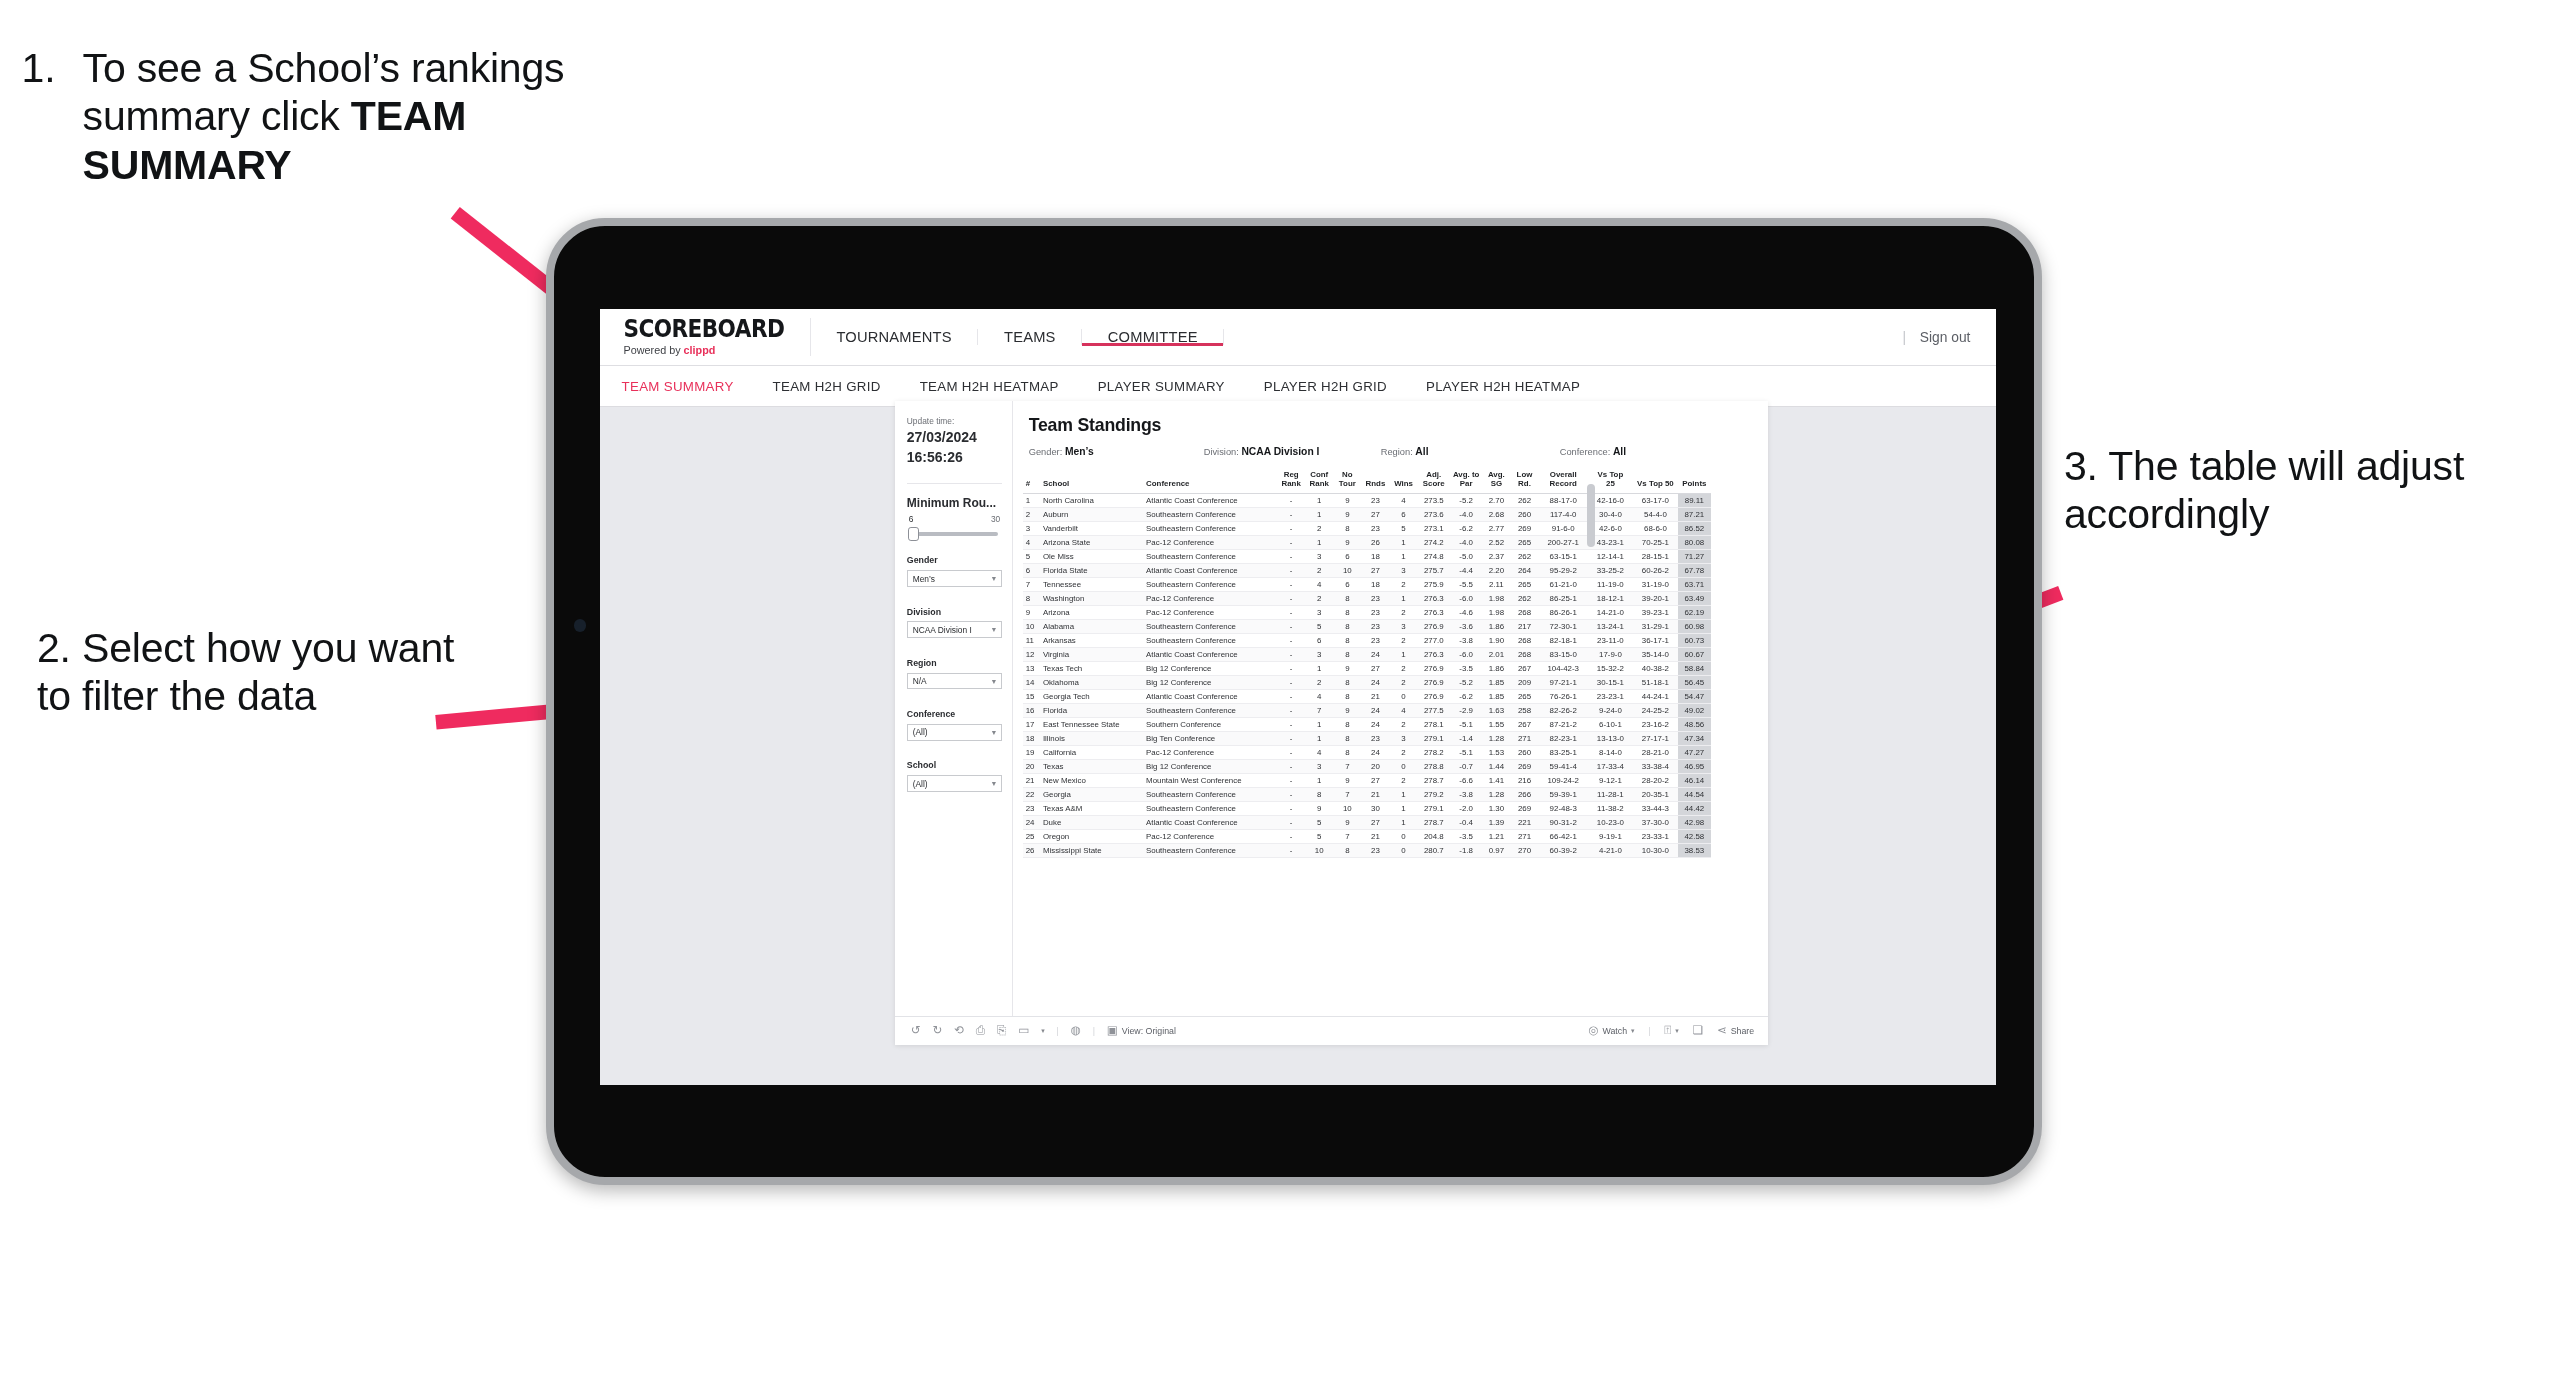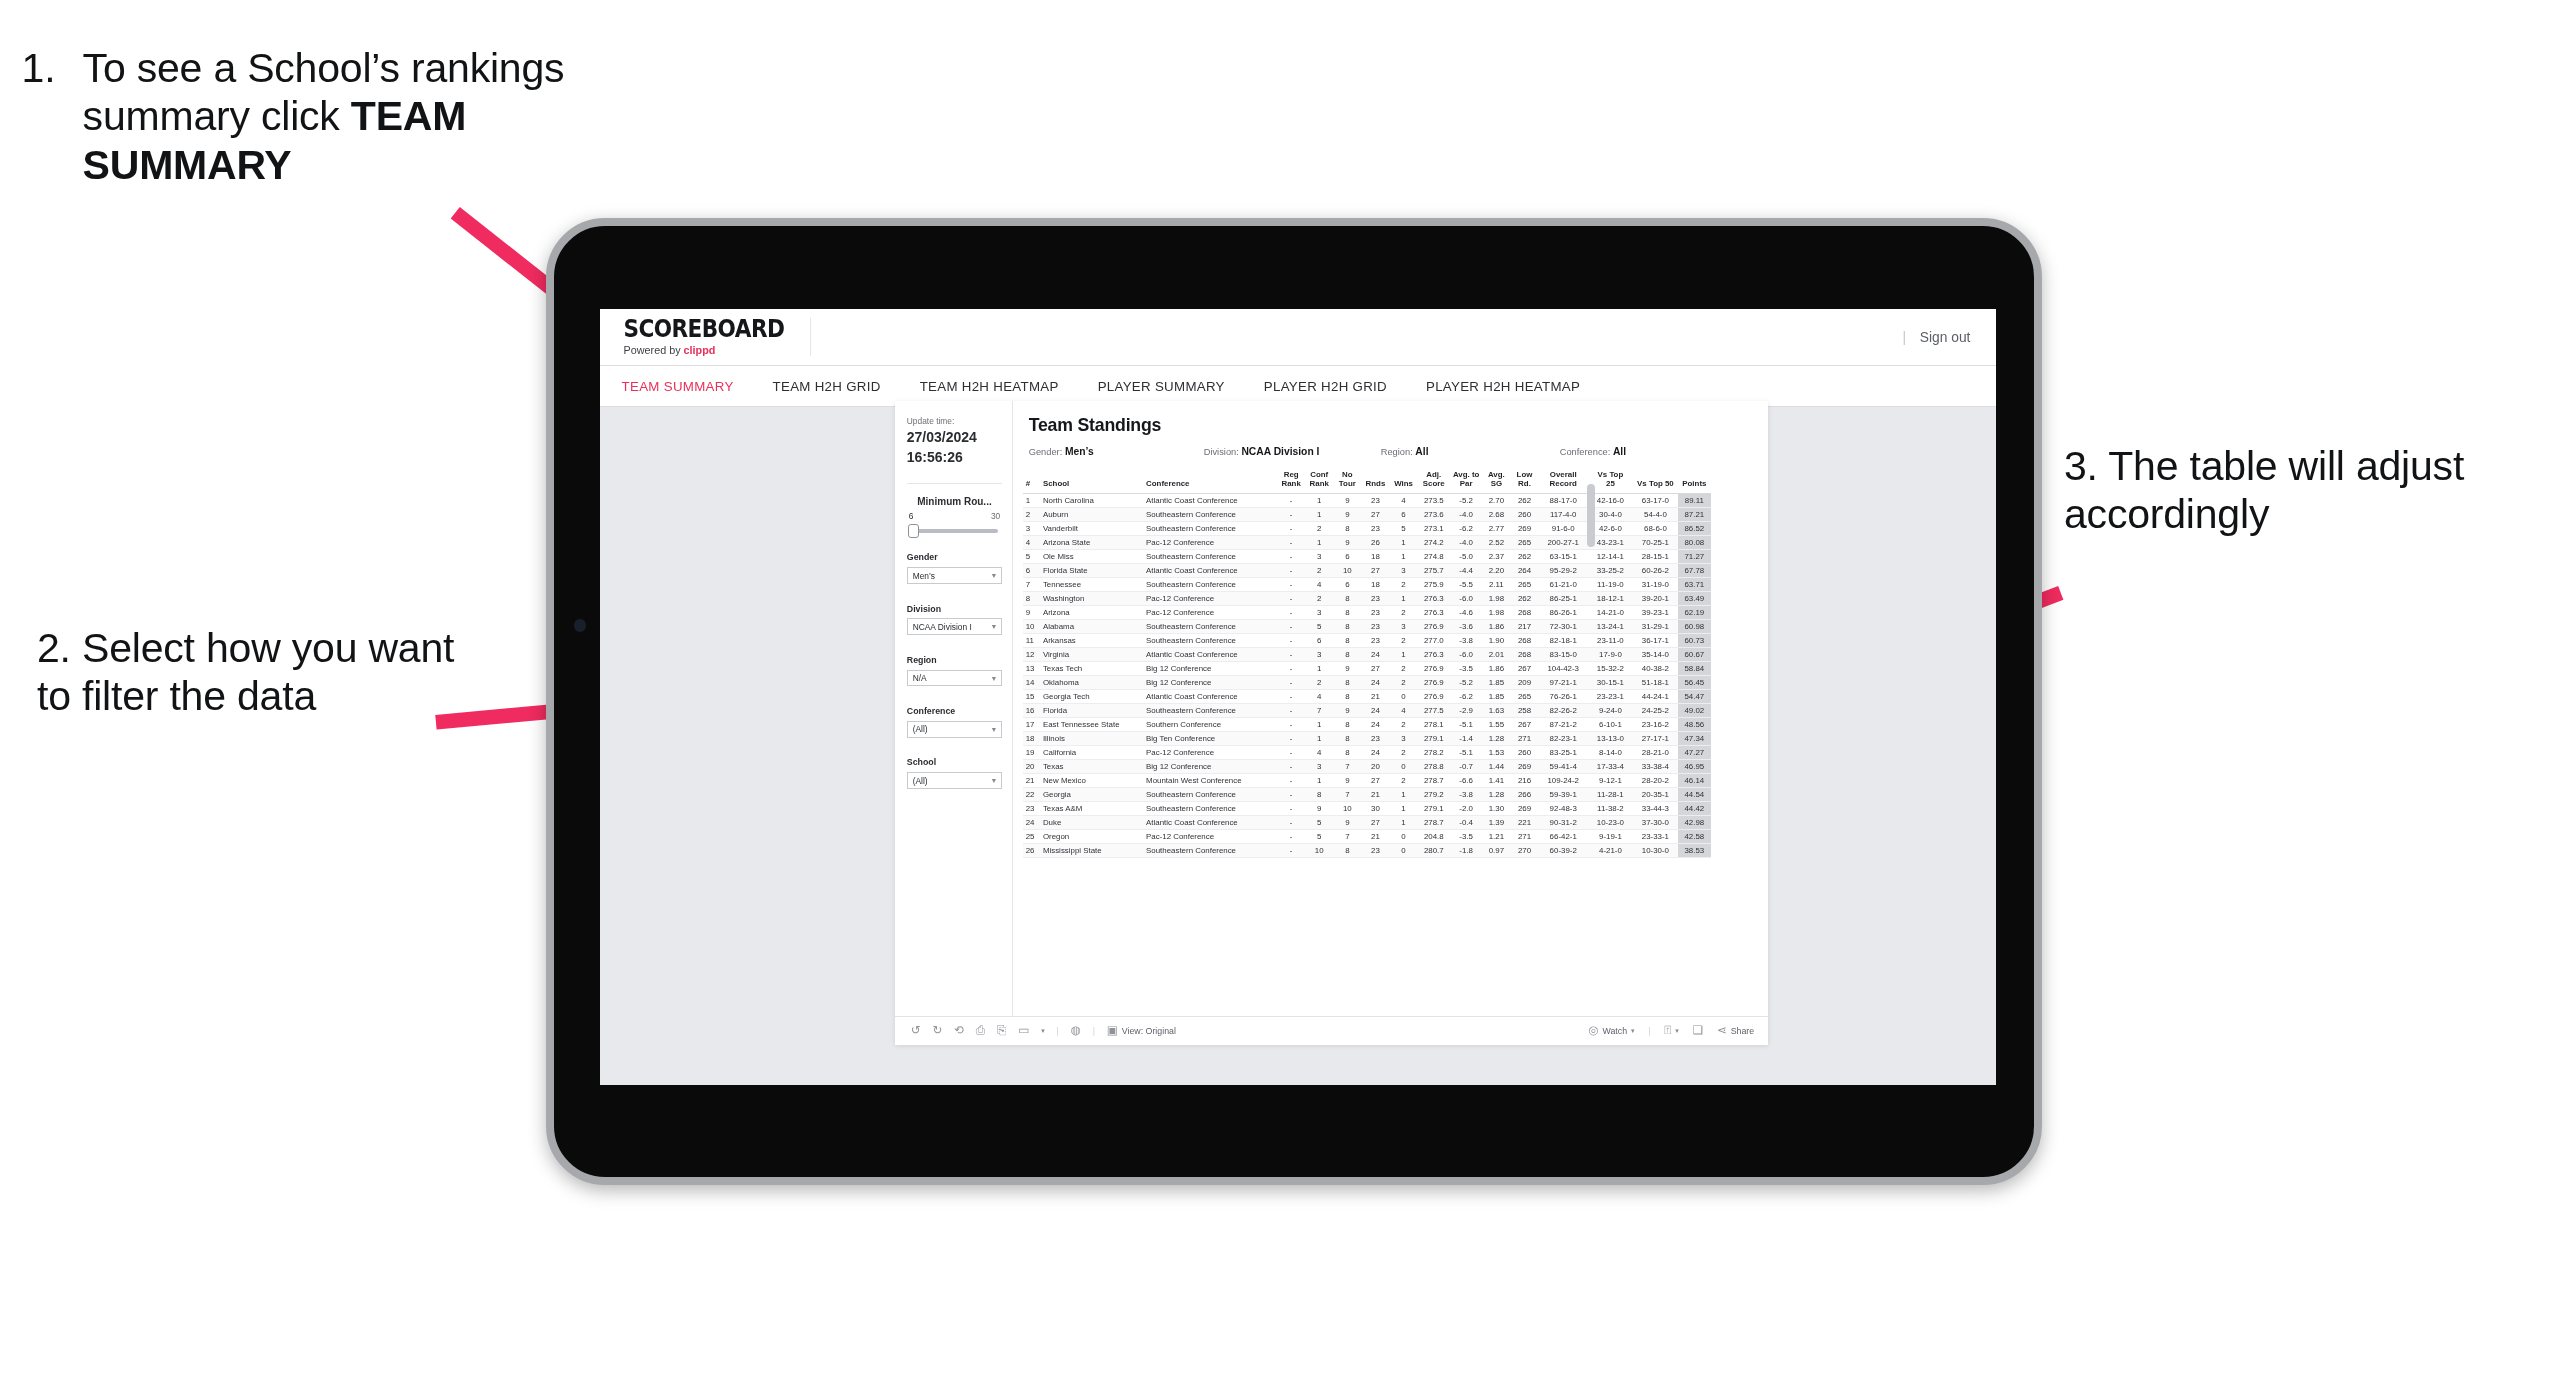--- a/index.html
+++ b/index.html
@@ -121,22 +121,22 @@
     width: 118px; flex: 0 0 118px;
     border-right: 1px solid #e6e6ea;
     padding: 13.8px 9.8px 0 11.8px;
   }
   .upd-label { font-size: 8.4px; color:#6b6e74; line-height:1.45; }
   .upd-value { font-size: 14px; color:#2a2c30; font-weight:700; line-height:1.45; }
   .frule { height:1px; background:#e6e6ea; margin: 15.7px 0 11.8px 0; }
   .fgroup { margin-bottom: 19.7px; }
   .fgroup-title { font-size: 8.8px; color:#2a2c30; font-weight:700; margin-bottom: 4.9px; }
   .slider-title {
-    font-size: 10px; color:#2a2c30; font-weight:700;
-    text-align:center; margin-bottom: 3.9px;
+    font-size: 12px; color:#2a2c30; font-weight:700;
+    text-align:left; margin-bottom: 3.9px;
   }
   .slider-vals {
     display:flex; justify-content: space-between;
     font-size: 8.4px; color:#6b6e74; padding: 0 2px 2.9px 2px;
   }
   .slider-vals .lo { color:#2a2c30; }
   .slider-track {
     position: relative; height: 3.9px; background:#b9bcc2;
     border-radius:2px; margin: 4.9px 3.9px 0 3.9px;
   }
@@ -251,20 +251,25 @@
 
   <div id="tablet">
     <div id="cam"></div>
 
     <div id="screen">
 
       <div class="topbar">
         <div class="logo-wrap">
           <div class="logo-main">SCOREBOARD</div>
           <div class="logo-sub"><span>Powered by </span><span class="brand">clippd</span></div>
+        </div>
+        <div class="navtabs">
+          <div class="navtab">TOURNAMENTS</div>
+          <div class="navtab">TEAMS</div>
+          <div class="navtab active">COMMITTEE</div>
         </div>
         <div class="topbar-right">
           <span class="divider-v">|</span>
           <span>Sign out</span>
         </div>
       </div>
 
       <div class="subbar">
         <div class="subtab active">TEAM SUMMARY</div>
         <div class="subtab">TEAM H2H GRID</div>

